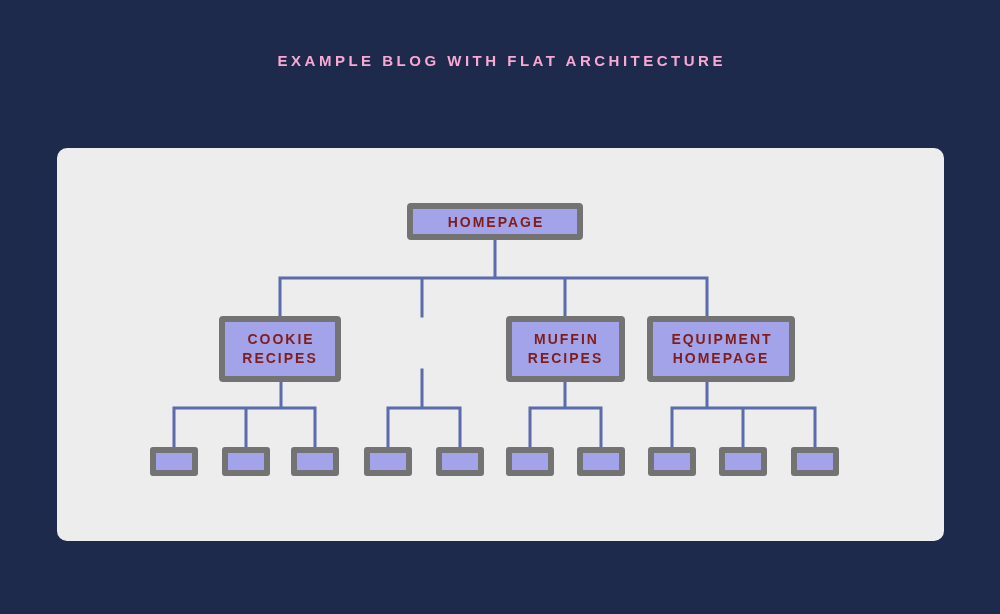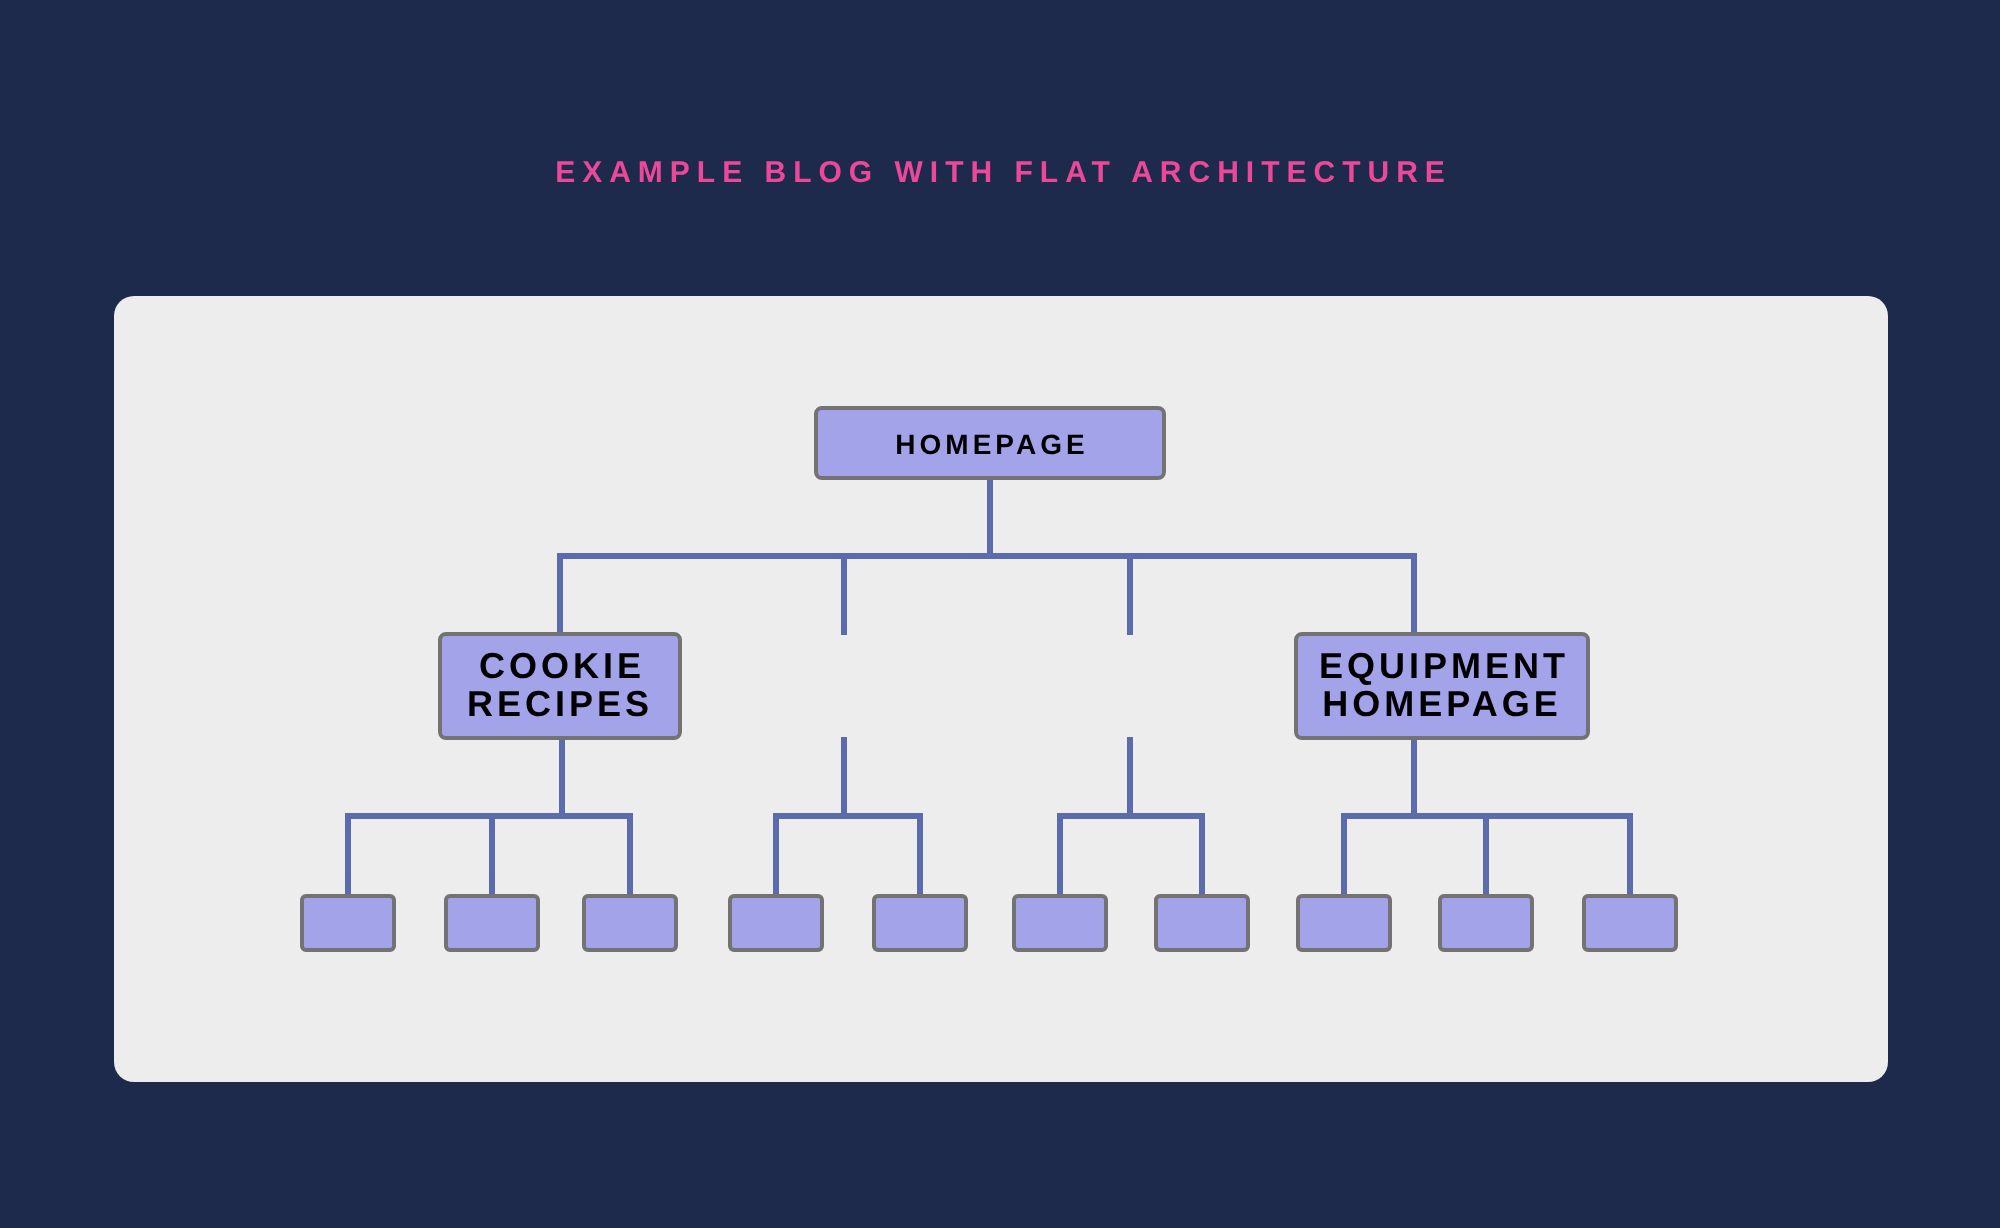--- a/index.html
+++ b/index.html
@@ -6,25 +6,25 @@
   .stage {
     position: relative;
     width: 1000px;
     height: 614px;
     background: #1e2a4b;
     font-family: "Liberation Sans", sans-serif;
     overflow: hidden;
   }
   .title {
     position: absolute;
-    top: 78px;
+    top: 52px;
     left: 0;
     width: 100%;
     text-align: center;
-    color: #ec4899;
+    color: #f9a8d4;
     font-size: 15px;
     font-weight: 600;
     letter-spacing: 3.5px;
     text-indent: 3.5px;
   }
   .panel {
     position: absolute;
     left: 57px;
     top: 148px;
     width: 887px;
@@ -37,38 +37,38 @@
     left: 0;
     top: 0;
     width: 1000px;
     height: 614px;
     pointer-events: none;
   }
   .node {
     position: absolute;
     box-sizing: border-box;
     background: #a2a3e8;
-    border: 2px solid #737373;
+    border: 6px solid #737373;
     border-radius: 4px;
-    color: #000000;
+    color: #7f1d1d;
     font-weight: bold;
     display: flex;
     align-items: center;
     justify-content: center;
     text-align: center;
     letter-spacing: 2px;
     text-indent: 2px;
   }
   .node.root {
     left: 407px; top: 203px; width: 176px; height: 37px;
     font-size: 14px;
   }
   .node.category {
-    top: 316px; height: 54px;
-    font-size: 18px;
+    top: 316px; height: 66px;
+    font-size: 14px;
     line-height: 19px;
     padding: 0 4px;
   }
   .cat-0 { left: 219px; width: 122px; }
   .cat-1 { left: 362px; width: 120px; }
   .cat-2 { left: 506px; width: 119px; }
   .cat-3 { left: 647px; width: 148px; }
   .node.leaf {
     top: 447px; width: 48px; height: 29px;
     border-radius: 3px;
@@ -108,20 +108,23 @@
     </g>
   </svg>
 
   <div class="node root">
     <span>HOMEPAGE</span>
   </div>
 
   <div class="node category cat-0">
     <span>COOKIE RECIPES</span>
   </div>
+  <div class="node category cat-2">
+    <span>MUFFIN RECIPES</span>
+  </div>
   <div class="node category cat-3">
     <span>EQUIPMENT HOMEPAGE</span>
   </div>
 
   <div class="node leaf leaf-0"></div>
   <div class="node leaf leaf-1"></div>
   <div class="node leaf leaf-2"></div>
   <div class="node leaf leaf-3"></div>
   <div class="node leaf leaf-4"></div>
   <div class="node leaf leaf-5"></div>

